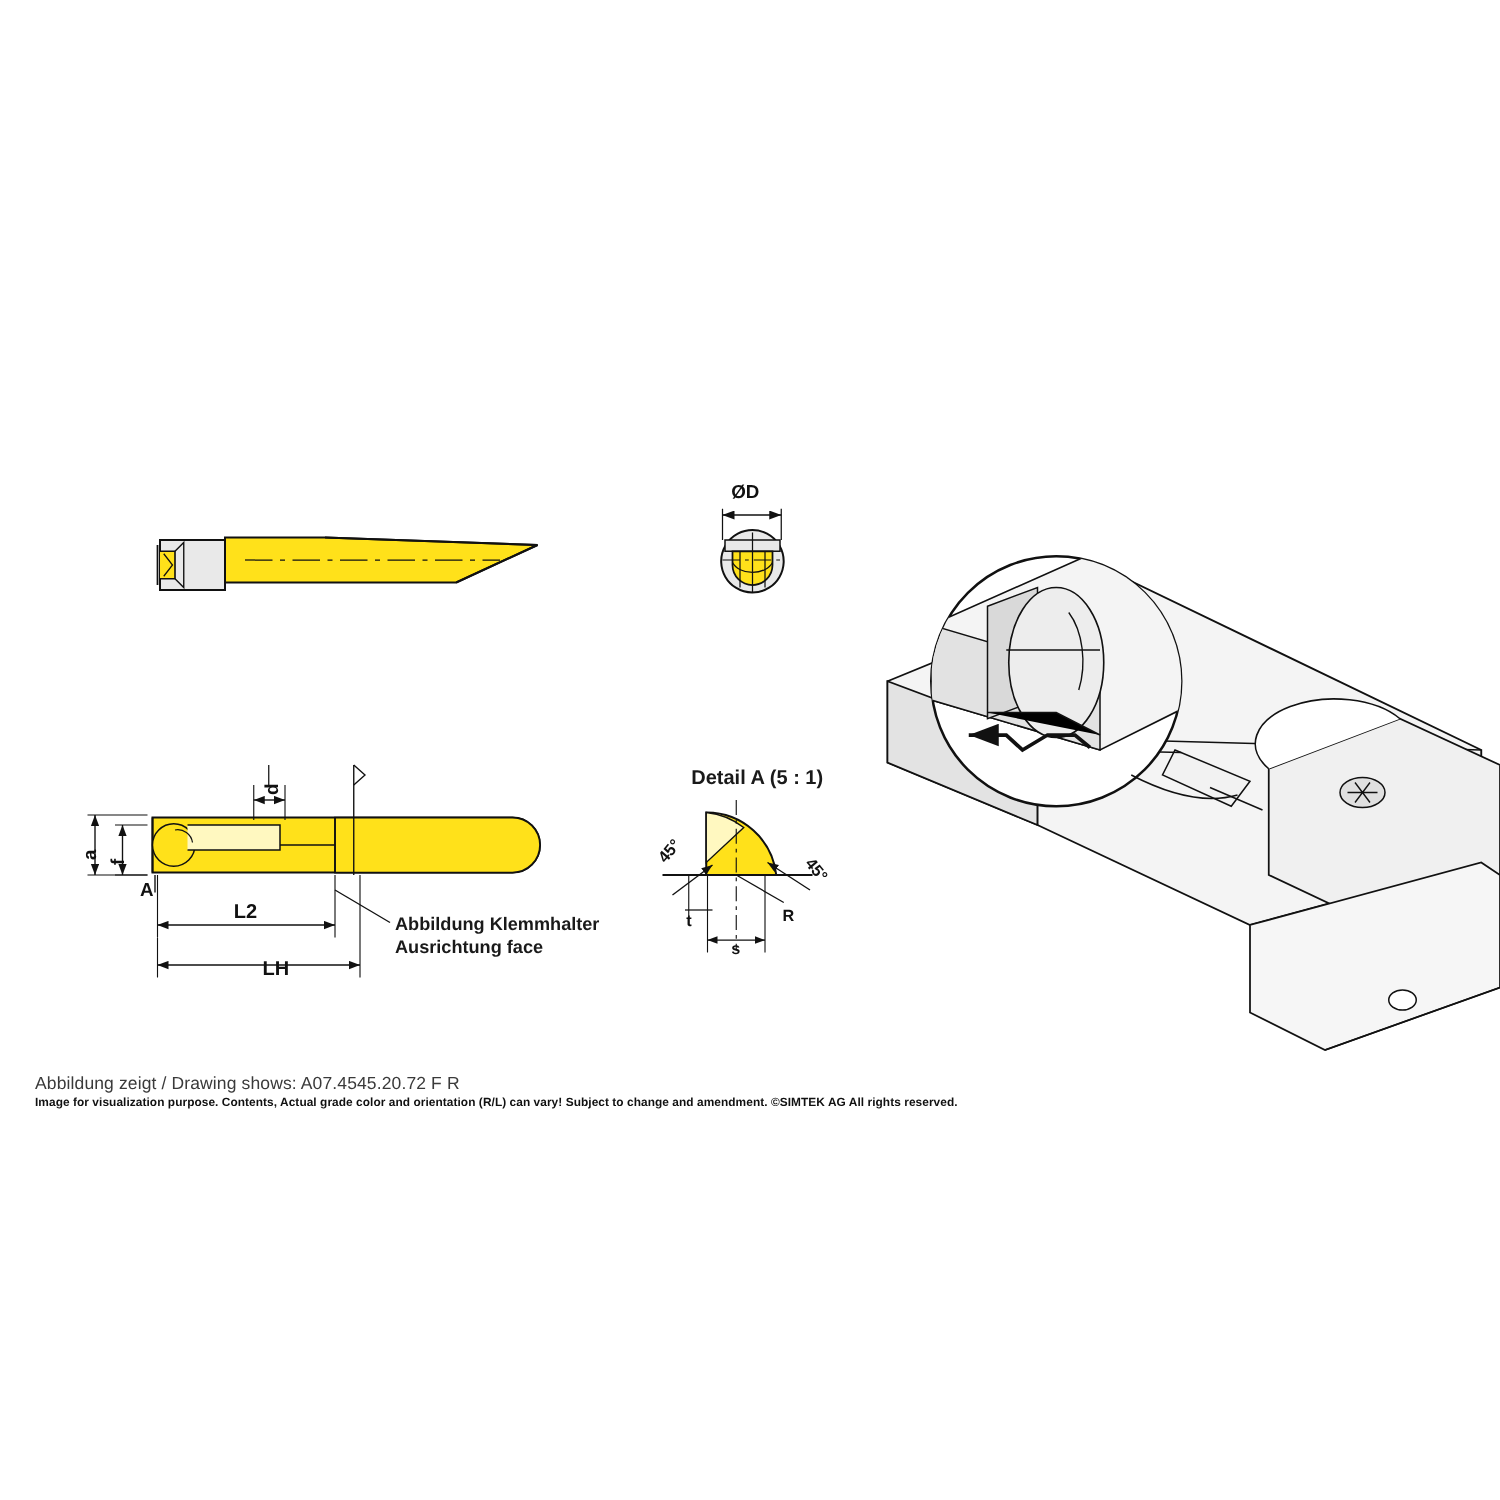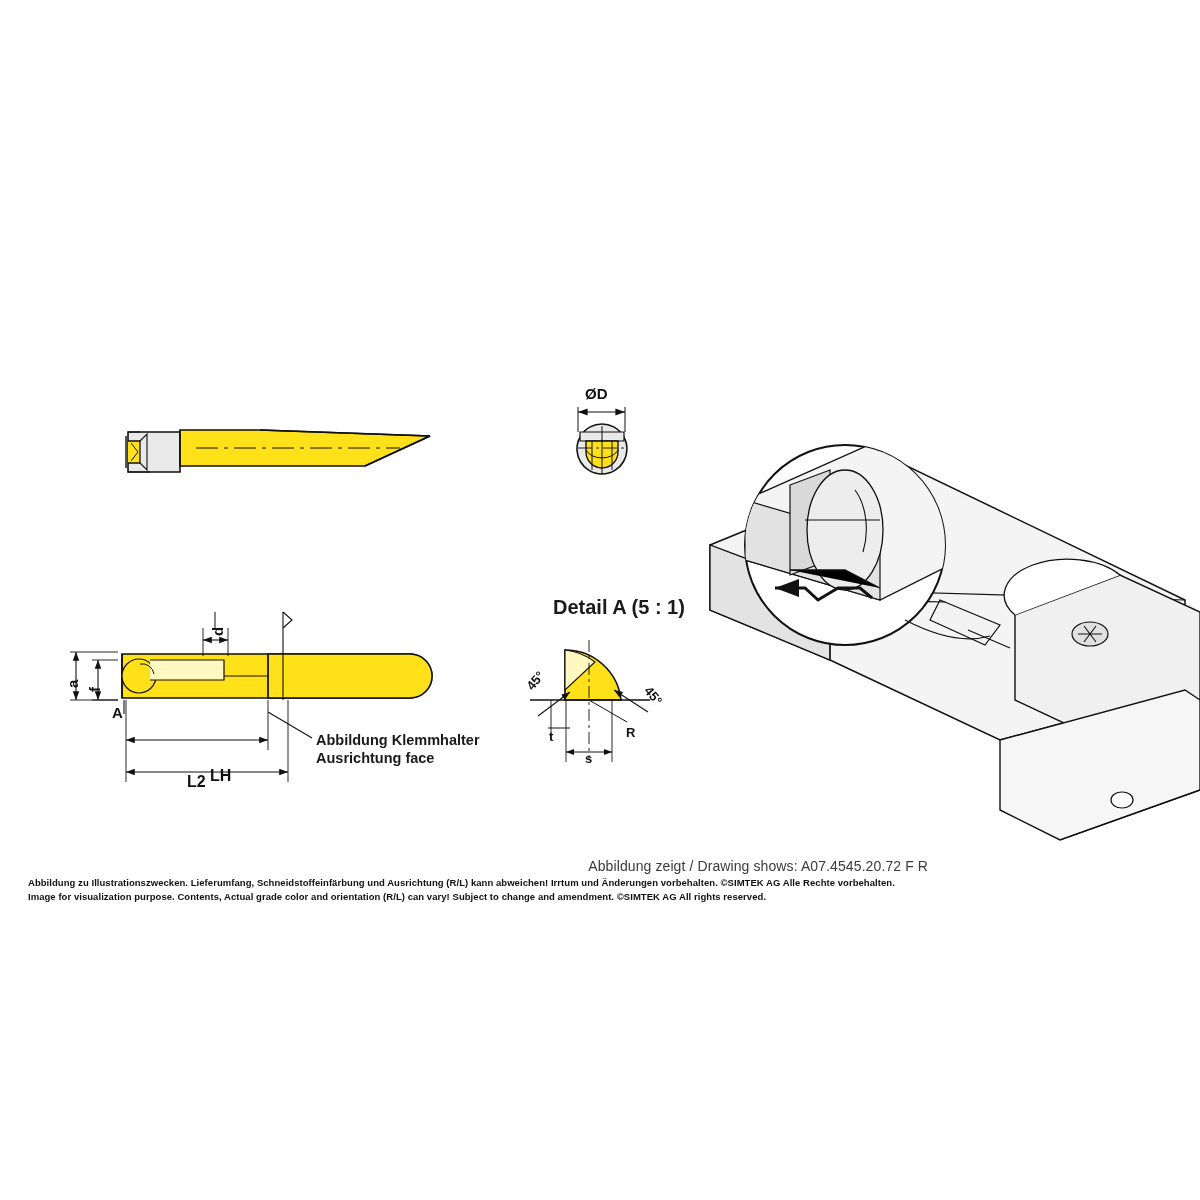--- a/index.html
+++ b/index.html
@@ -40,35 +40,34 @@
     position: absolute;
     left: 28px;
     top: 858px;
     width: 900px;
   }
   .footer .line1 {
     font-size: 14px;
     color: #3a3a3a;
     font-family: "Liberation Sans", sans-serif;
     letter-spacing: 0.1px;
-    text-align: right;
   }
   .footer .line2, .footer .line3 {
     font-size: 9.5px;
     font-weight: bold;
     color: #111111;
     font-family: "Liberation Sans", sans-serif;
     margin-top: 3px;
     letter-spacing: 0.05px;
   }
   .caption-det {
     position: absolute;
     left: 553px;
-    top: 596px;
-    font-size: 20px;
+    top: 614px;
+    font-size: 16px;
     font-weight: bold;
   }
   .callout {
     position: absolute;
     left: 316px;
     top: 731px;
     font-size: 14.5px;
     font-weight: bold;
     line-height: 1.25;
   }
@@ -231,33 +230,32 @@
     <path d="M905,620 Q955,646 990,636" fill="none" stroke="#111" stroke-width="1.2"></path>
   </g>
 </svg>
 
 <div class="lbl med" style="left:585px; top:386px;">ØD</div>
 
 <div class="lbl med rot90" style="left:65px; top:688px;">a</div>
 <div class="lbl med rot90" style="left:87px; top:692px;">f</div>
 <div class="lbl med rot90" style="left:210px; top:636px;">d</div>
 <div class="lbl med" style="left:112px; top:705px;">A</div>
-<div class="lbl big" style="left:187px; top:774px;">L2</div>
+<div class="lbl big" style="left:187px; top:722px;">L2</div>
 <div class="lbl big" style="left:210px; top:768px;">LH</div>
 
 <div class="lbl small rot45" style="left:524px; top:684px;">45°</div>
 <div class="lbl small rot45b" style="left:652px; top:684px;">45°</div>
 <div class="lbl small" style="left:549px; top:730px;">t</div>
 <div class="lbl small" style="left:585px; top:752px;">s</div>
 <div class="lbl small" style="left:626px; top:726px;">R</div>
 
 <div class="caption-det">Detail A (5 : 1)</div>
 
 <div class="callout">
   <div>Abbildung Klemmhalter</div>
   <div>Ausrichtung face</div>
 </div>
 
 <div class="footer">
   <div class="line1">Abbildung zeigt / Drawing shows: A07.4545.20.72 F R</div>
-  <div class="line2">Abbildung zu Illustrationszwecken. Lieferumfang, Schneidstoffeinfärbung und Ausrichtung (R/L) kann abweichen! Irrtum und Änderungen vorbehalten. ©SIMTEK AG Alle Rechte vorbehalten.</div>
   <div class="line3">Image for visualization purpose. Contents, Actual grade color and orientation (R/L) can vary! Subject to change and amendment. ©SIMTEK AG All rights reserved.</div>
 </div>
 
 </body></html>

